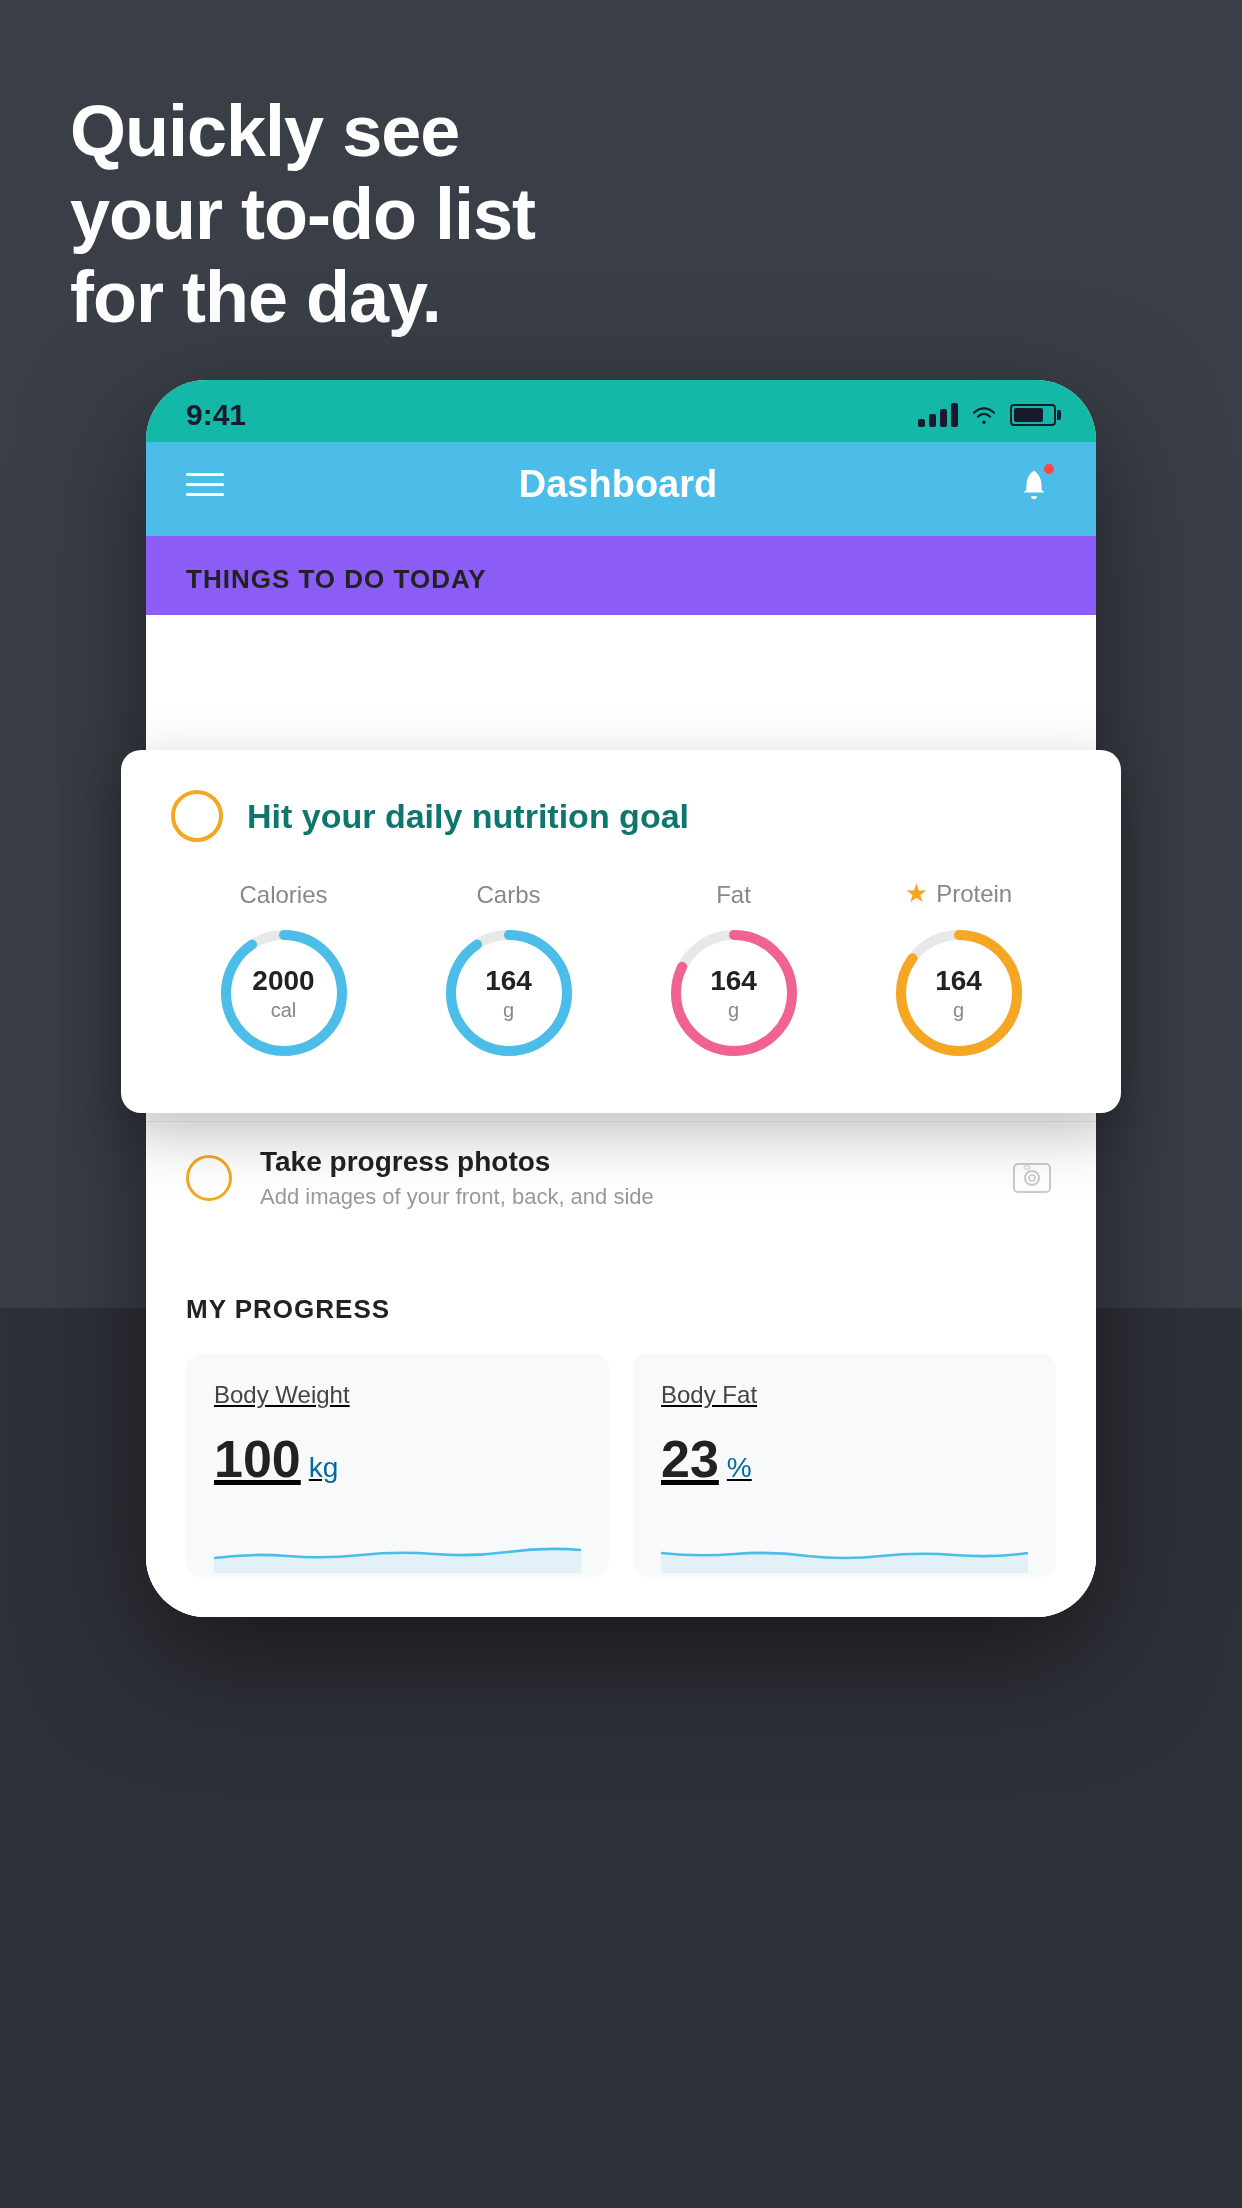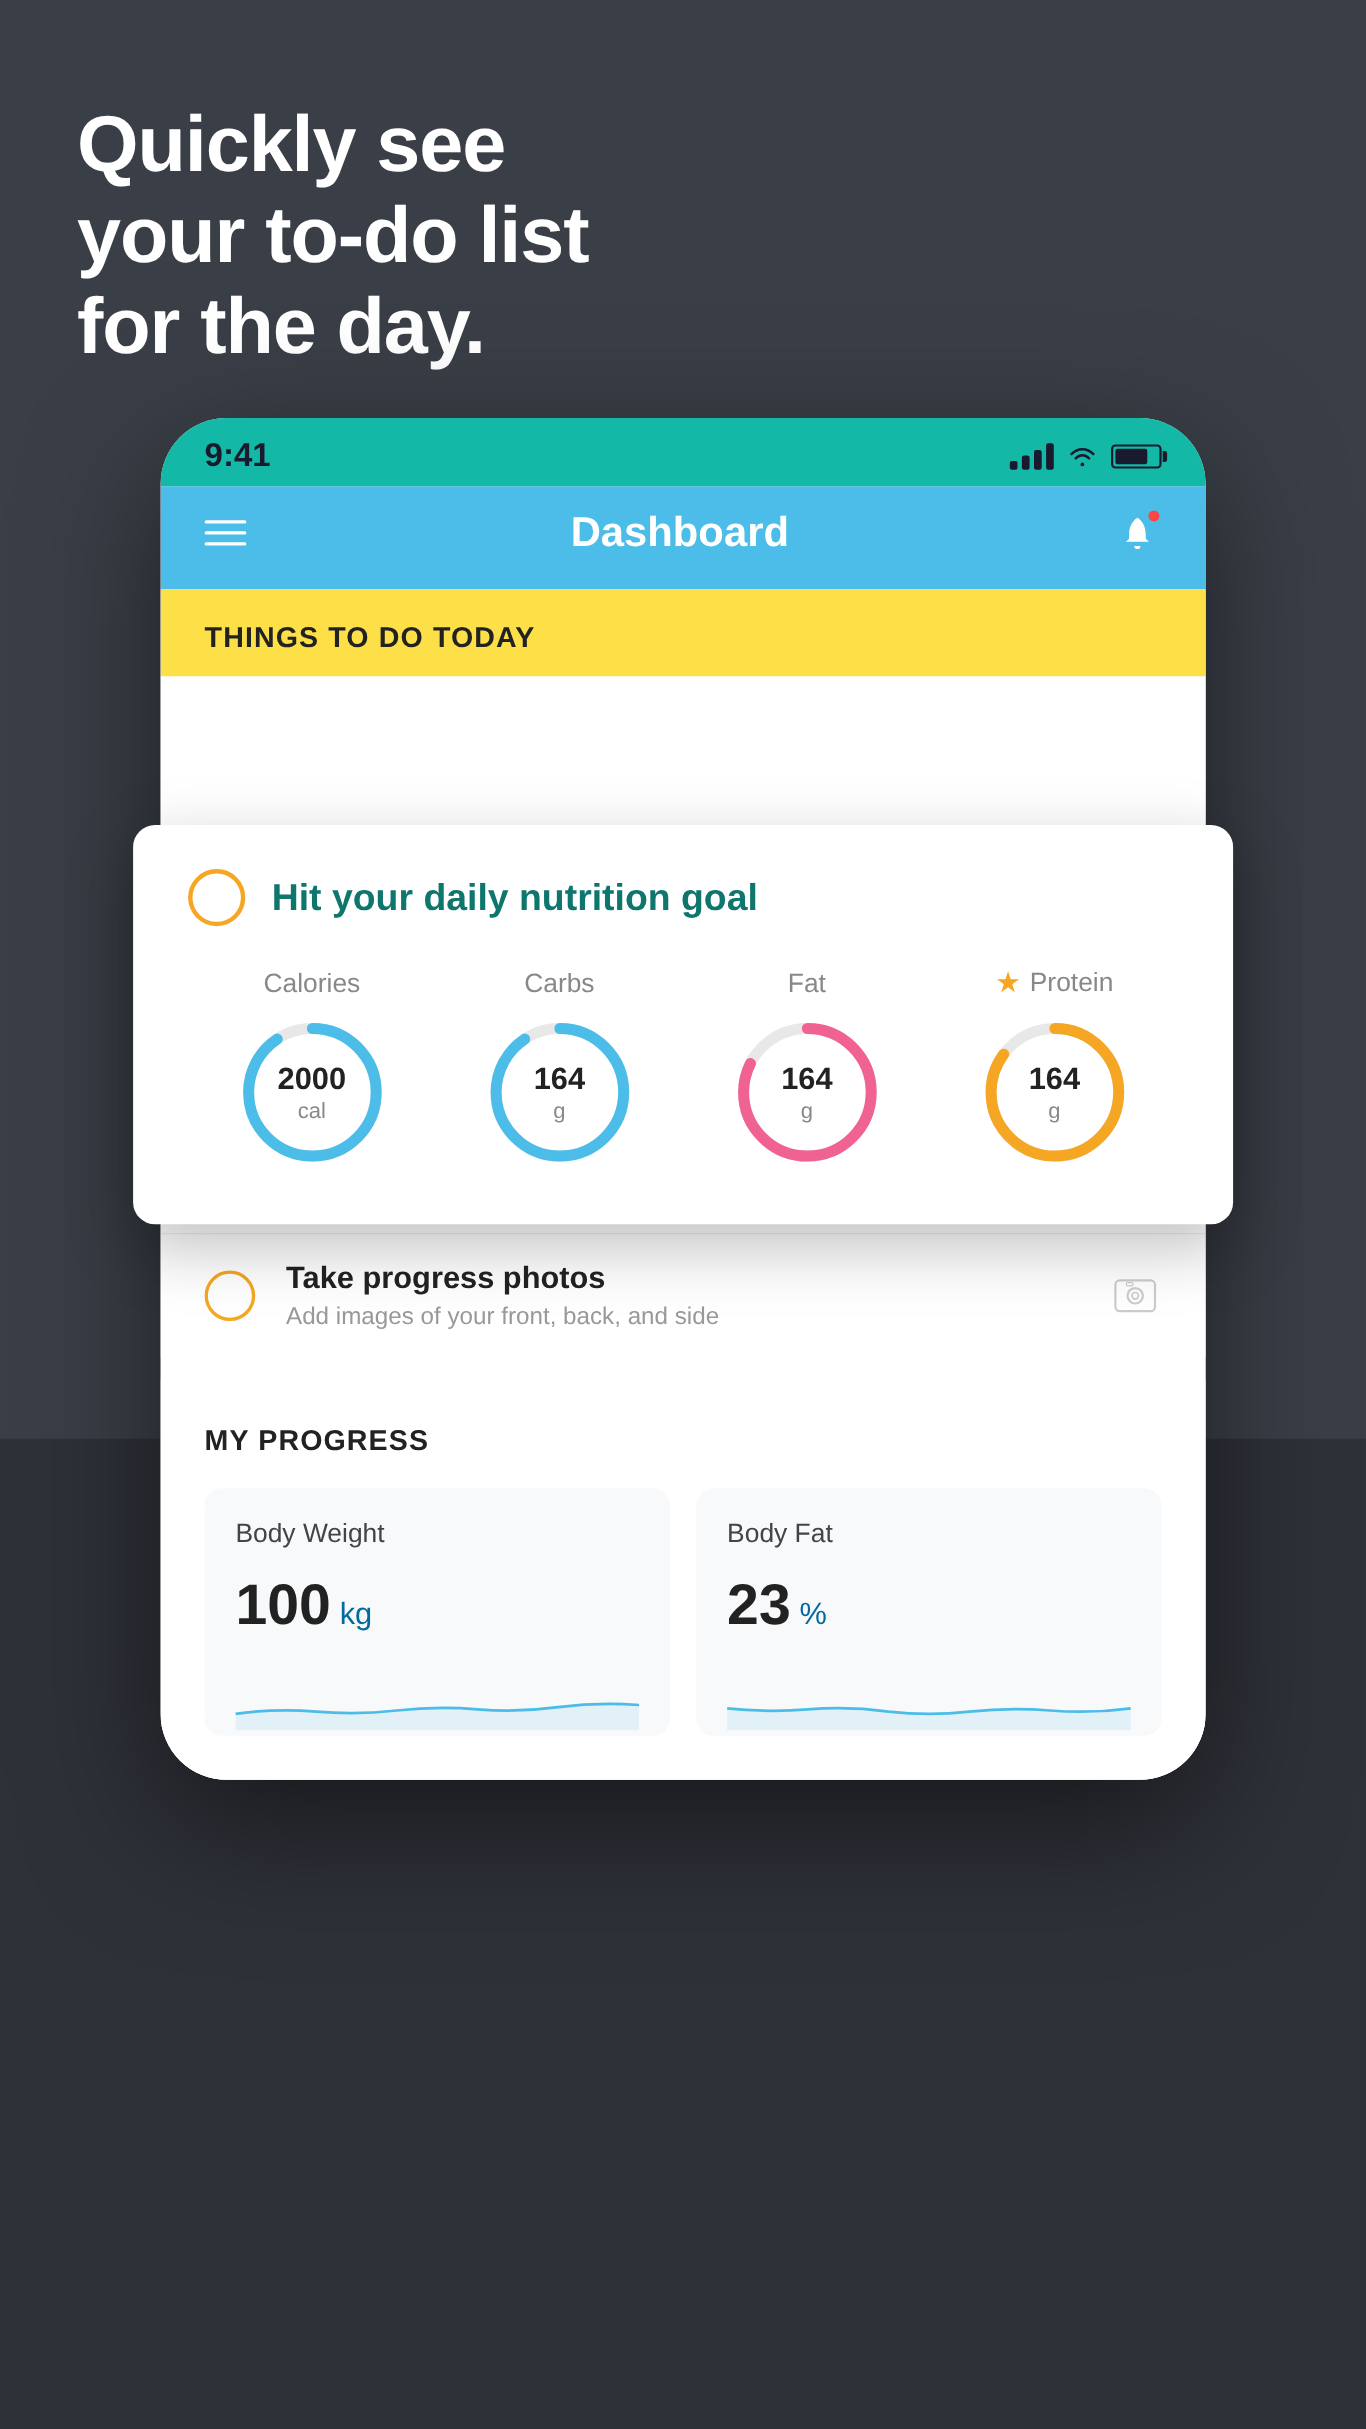--- a/index.html
+++ b/index.html
@@ -178,21 +178,21 @@
       border: 2px solid #4bbde8;
     }
 
     
     .app-content {
       background: white;
     }
 
     .section-header {
       padding: 28px 40px 20px 40px;
-      background: #fde047;
+      background: #8b5cf6;
     }
 
     .section-title {
       font-size: 26px;
       font-weight: 800;
       color: #222;
       letter-spacing: 1px;
     }
 
     
@@ -384,20 +384,21 @@
       font-size: 26px;
       font-weight: 800;
       color: #222;
       letter-spacing: 1px;
       margin-bottom: 28px;
     }
 
     .progress-cards {
       display: flex;
       gap: 24px;
+      text-decoration: underline;
     }
 
     .progress-card {
       flex: 1;
       background: #f8f9fa;
       border-radius: 16px;
       padding: 28px 28px 0 28px;
       overflow: hidden;
     }
 

